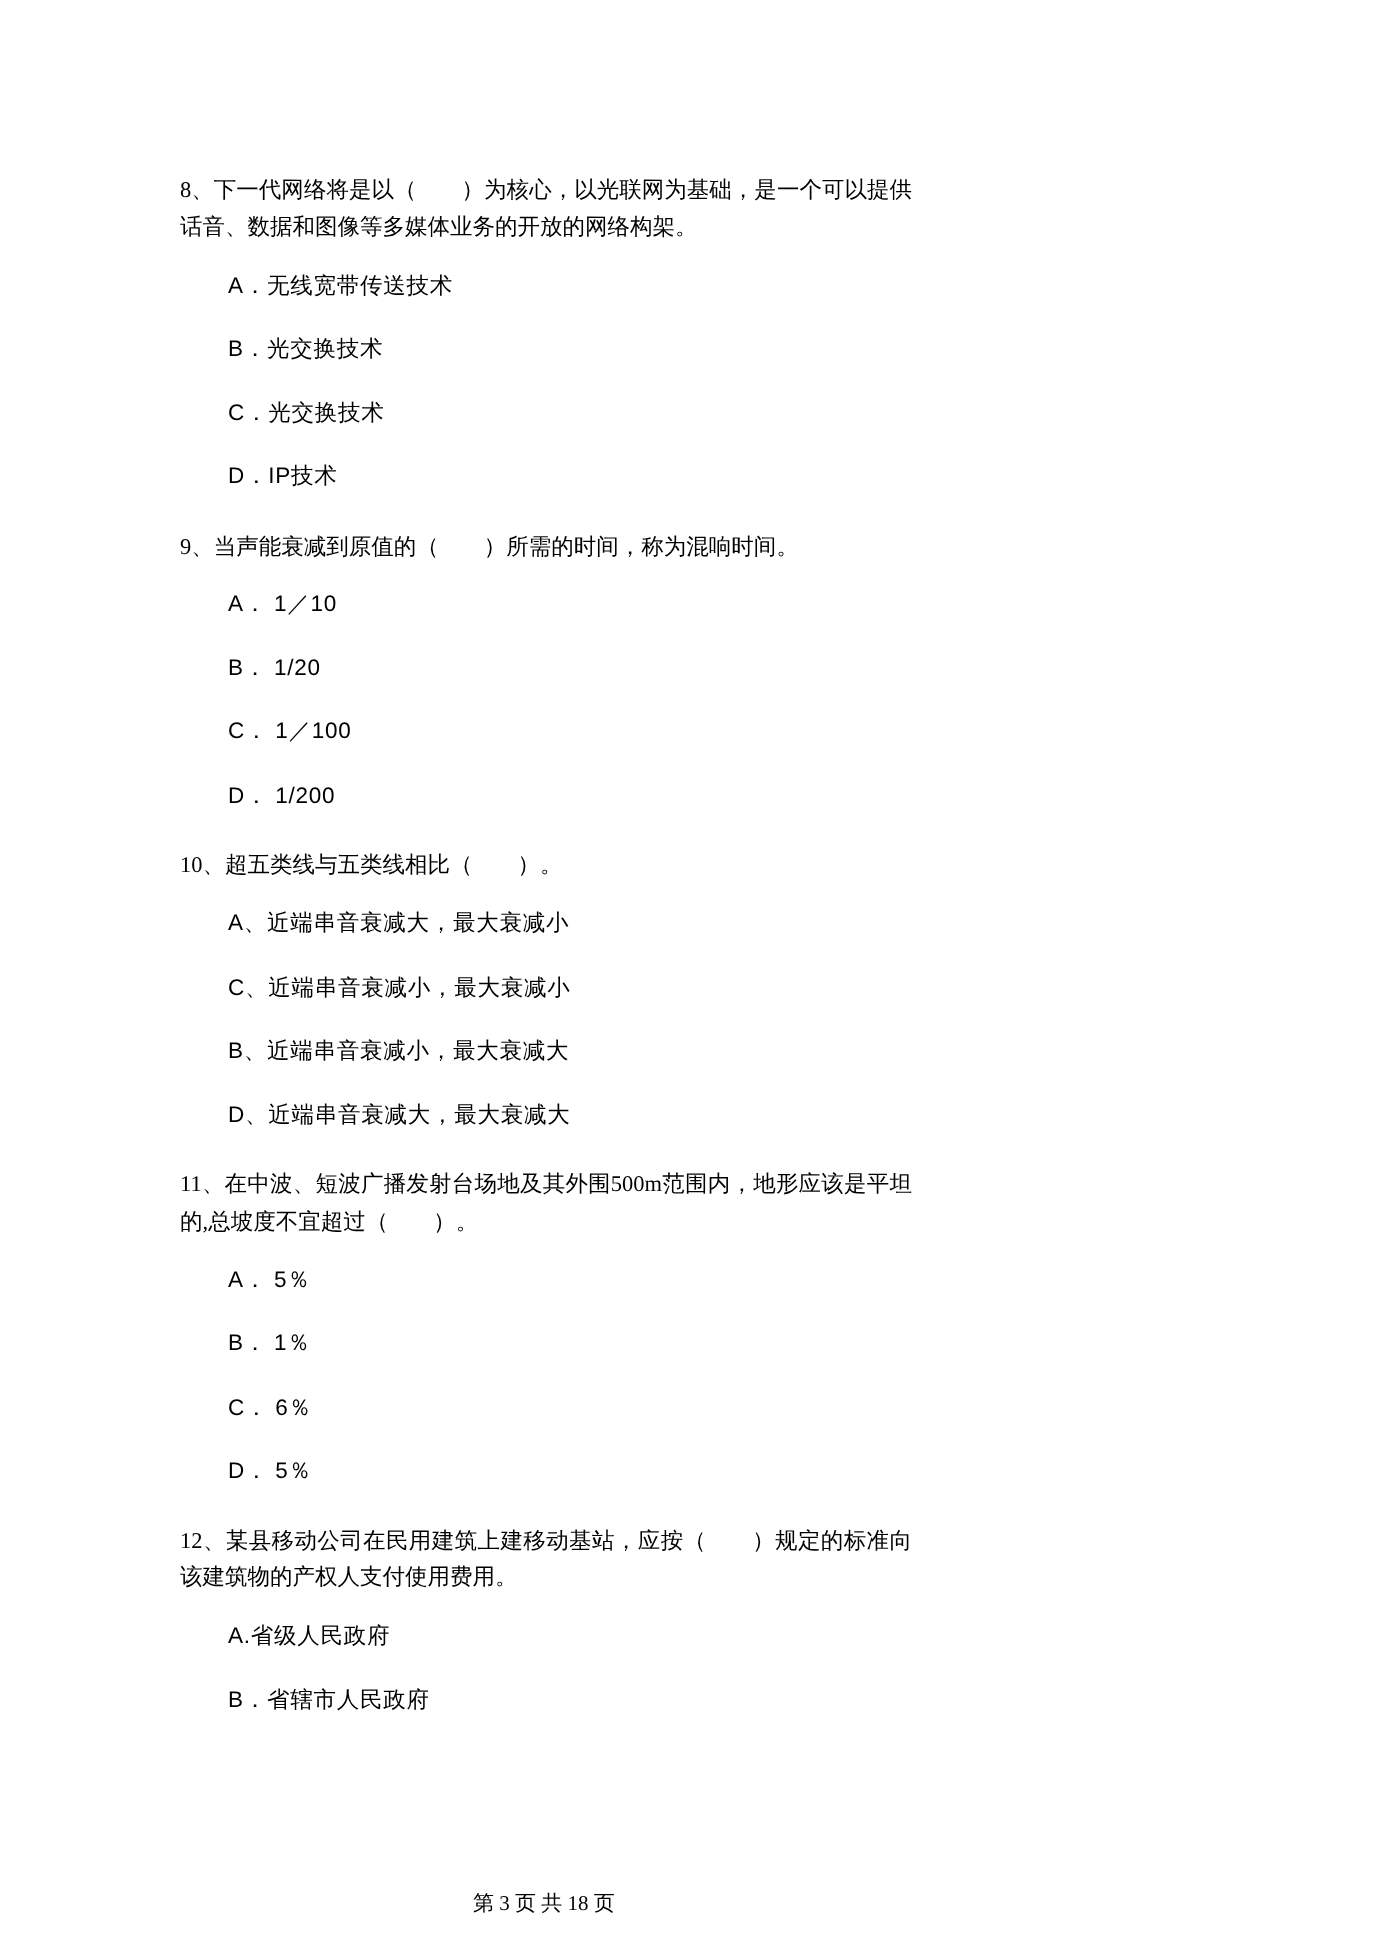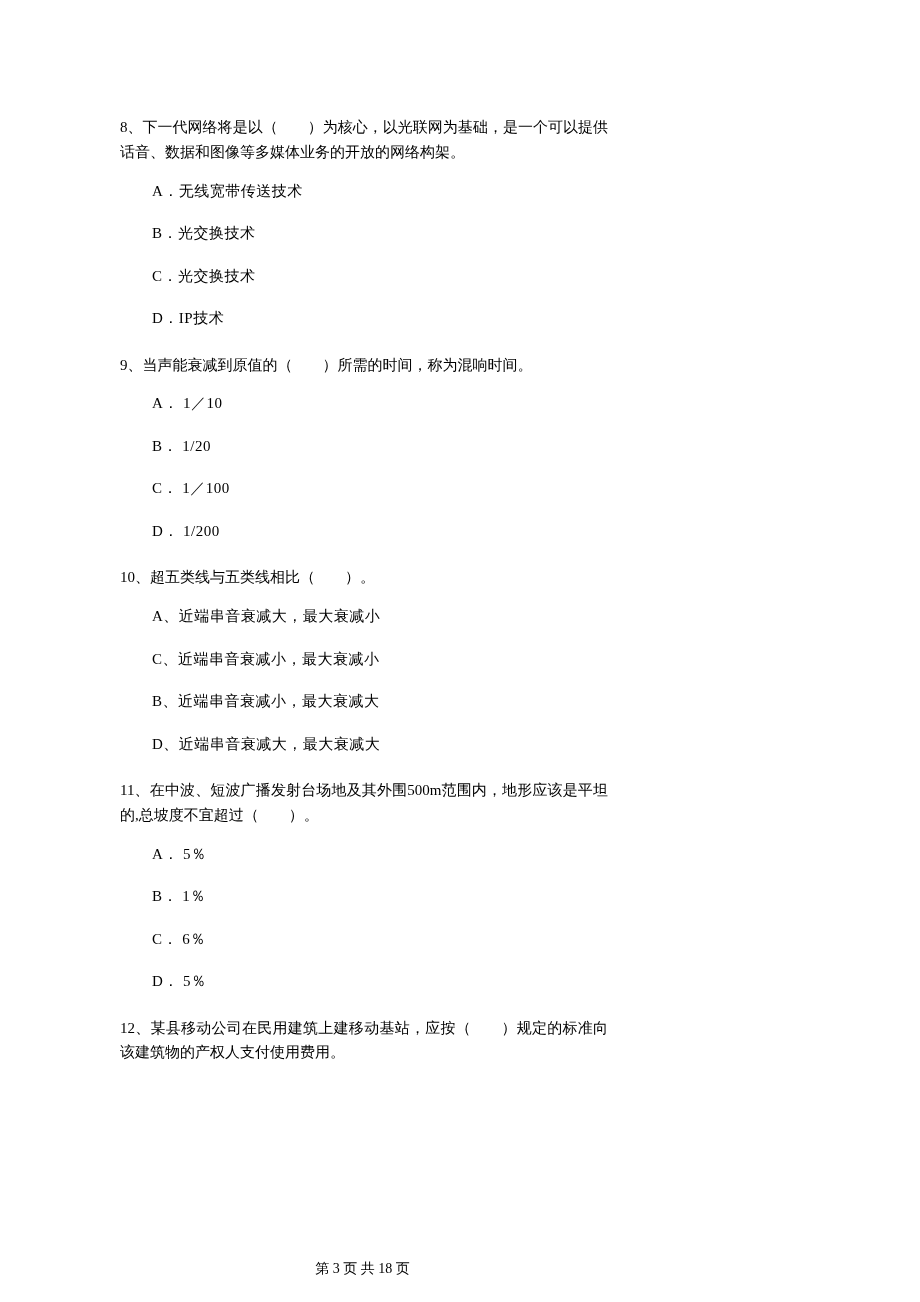--- a/index.html
+++ b/index.html
@@ -23,21 +23,21 @@
       margin-bottom: 22px;
     }
     .q-text {
       text-align: justify;
     }
     .opts {
       margin-top: 18px;
     }
     .opt {
       font-size: 15px;
-      font-family: Liberation Serif, serif;
+      font-family: Liberation Sans, sans-serif;
       line-height: 1.1;
       margin-bottom: 26px;
       margin-left: 32px;
       letter-spacing: 0.5px;
     }
     .footer {
       position: absolute;
       bottom: 24px;
       left: 0;
       right: 3px;
@@ -86,17 +86,21 @@
     <div class="opts">
       <div class="opt">A．  5％</div>
       <div class="opt">B．  1％</div>
       <div class="opt">C．  6％</div>
       <div class="opt">D．  5％</div>
     </div>
   </div>
 
   <div class="q">
     <div class="q-text">12、某县移动公司在民用建筑上建移动基站，应按（　　）规定的标准向该建筑物的产权人支付使用费用。</div>
+    <div class="opts">
+      <div class="opt">A.省级人民政府</div>
+      <div class="opt">B．省辖市人民政府</div>
+    </div>
   </div>
 
   <div class="footer">第 3 页 共 18 页</div>
 
 </div>
 
 </body></html>

